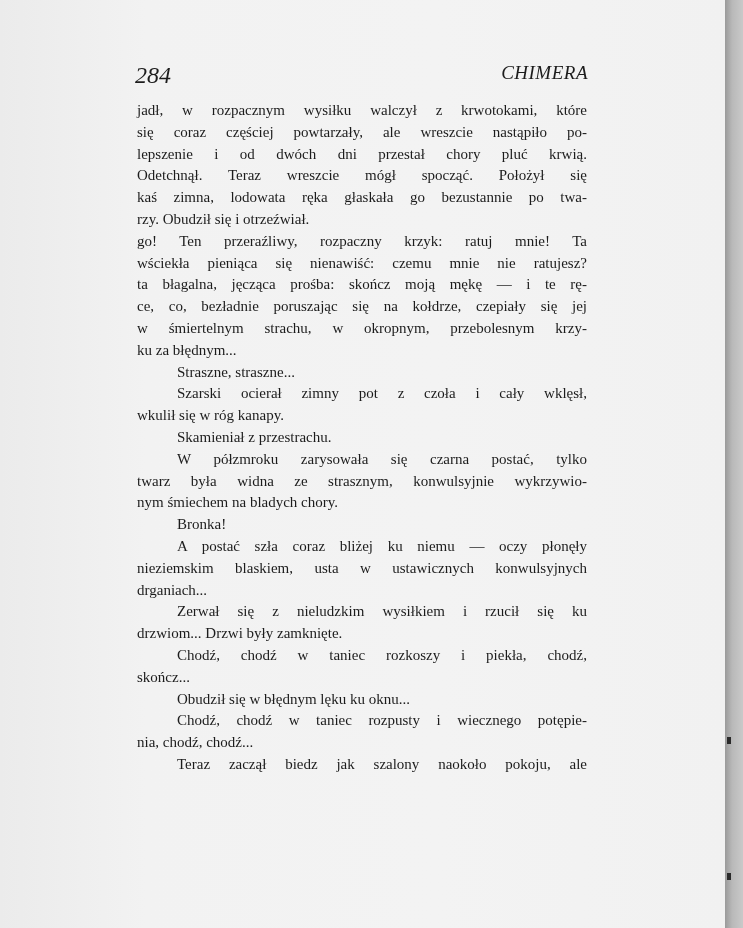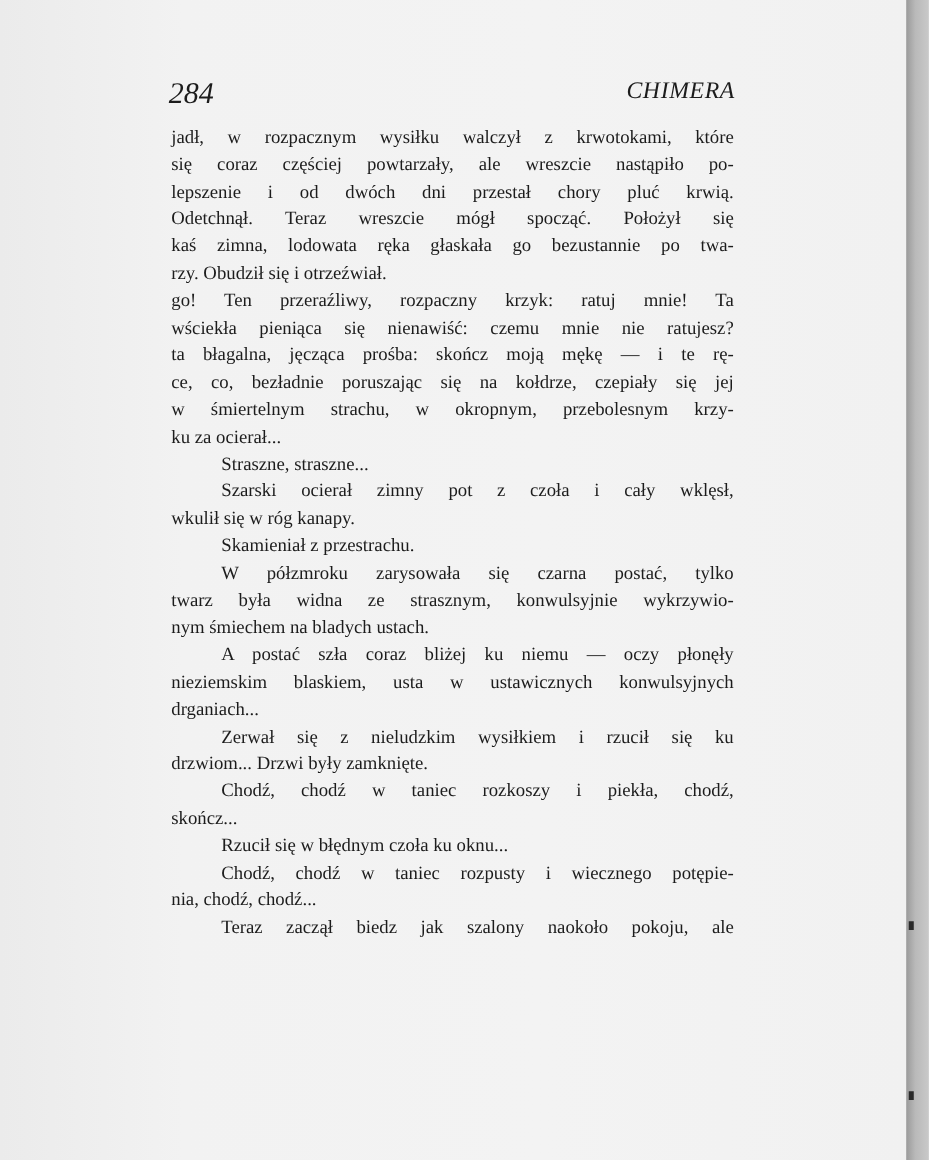--- a/index.html
+++ b/index.html
@@ -59,36 +59,37 @@
       <span class="line">się coraz częściej powtarzały, ale wreszcie nastąpiło po-</span>
       <span class="line">lepszenie i od dwóch dni przestał chory pluć krwią.</span>
       <span class="line">Odetchnął. Teraz wreszcie mógł spocząć. Położył się</span>
       <span class="line">kaś zimna, lodowata ręka głaskała go bezustannie po twa-</span>
       <span class="line last">rzy. Obudził się i otrzeźwiał.</span>
       <span class="line">go! Ten przeraźliwy, rozpaczny krzyk: ratuj mnie! Ta</span>
       <span class="line">wściekła pieniąca się nienawiść: czemu mnie nie ratujesz?</span>
       <span class="line">ta błagalna, jęcząca prośba: skończ moją mękę — i te rę-</span>
       <span class="line">ce, co, bezładnie poruszając się na kołdrze, czepiały się jej</span>
       <span class="line">w śmiertelnym strachu, w okropnym, przebolesnym krzy-</span>
-      <span class="line last">ku za ocierał...</span>
+      <span class="line last">ku za błędnym...</span>
       <span class="line indent last">Straszne, straszne...</span>
       <span class="line indent">Szarski ocierał zimny pot z czoła i cały wklęsł,</span>
       <span class="line last">wkulił się w róg kanapy.</span>
       <span class="line indent last">Skamieniał z przestrachu.</span>
       <span class="line indent">W półzmroku zarysowała się czarna postać, tylko</span>
       <span class="line">twarz była widna ze strasznym, konwulsyjnie wykrzywio-</span>
-      <span class="line last">nym śmiechem na bladych ustach.</span>
+      <span class="line last">nym śmiechem na bladych chory.</span>
+      <span class="line indent last">Bronka!</span>
       <span class="line indent">A postać szła coraz bliżej ku niemu — oczy płonęły</span>
       <span class="line">nieziemskim blaskiem, usta w ustawicznych konwulsyjnych</span>
       <span class="line last">drganiach...</span>
       <span class="line indent">Zerwał się z nieludzkim wysiłkiem i rzucił się ku</span>
       <span class="line last">drzwiom... Drzwi były zamknięte.</span>
       <span class="line indent">Chodź, chodź w taniec rozkoszy i piekła, chodź,</span>
       <span class="line last">skończ...</span>
-      <span class="line indent last">Rzucił się w błędnym czoła ku oknu...</span>
+      <span class="line indent last">Obudził się w błędnym lęku ku oknu...</span>
       <span class="line indent">Chodź, chodź w taniec rozpusty i wiecznego potępie-</span>
       <span class="line last">nia, chodź, chodź...</span>
       <span class="line indent">Teraz zaczął biedz jak szalony naokoło pokoju, ale</span>
     </div>
 </div>
 <div class="spine">
   <div class="mark" style="top:737px"></div>
   <div class="mark" style="top:873px"></div>
 </div>
 

